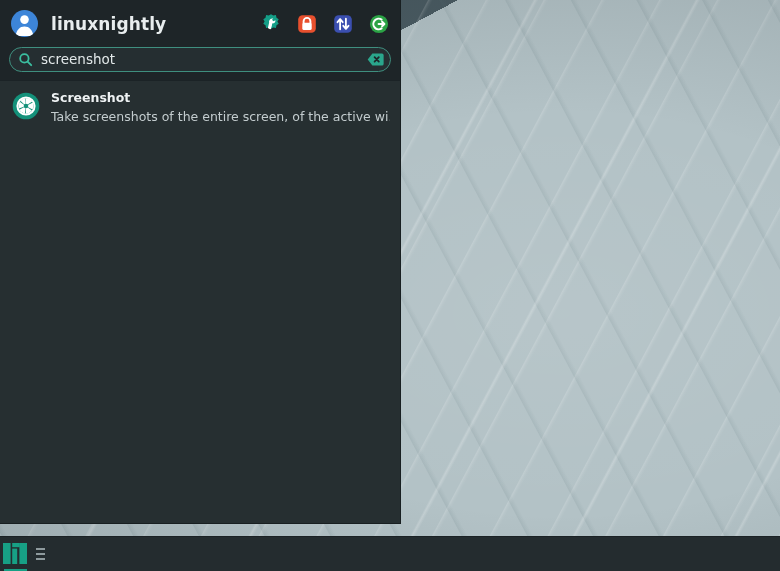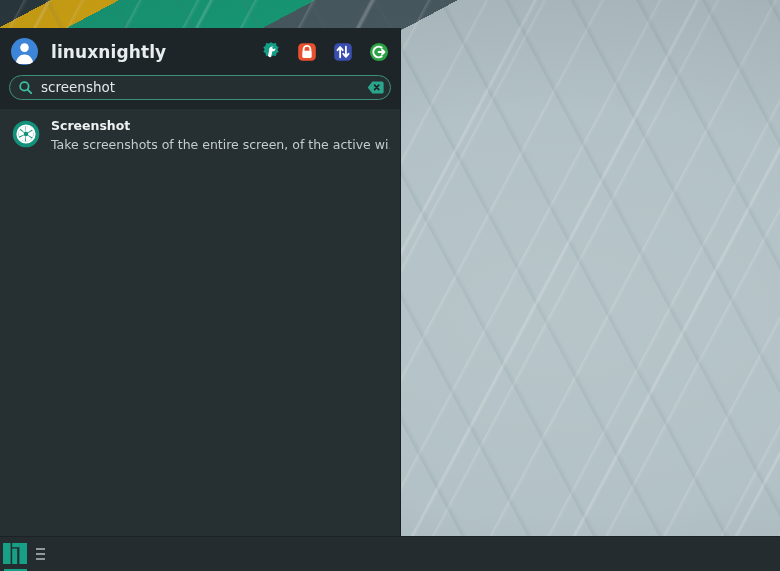--- a/index.html
+++ b/index.html
@@ -123,21 +123,21 @@
     display: block;
     width: 9px;
     height: 2px;
     background: #8e9a9d;
   }
 
   
   #launcher-menu {
     position: absolute;
     left: 0;
-    top: 28px;
+    top: 0;
     width: 401px;
     height: 524px;
     background: #222a2d;
     border-right: 1px solid #18querySelector;
     border-right: 1px solid #181f21;
     border-bottom: 1px solid #181f21;
     box-sizing: border-box;
     z-index: 20;
     display: flex;
     flex-direction: column;

